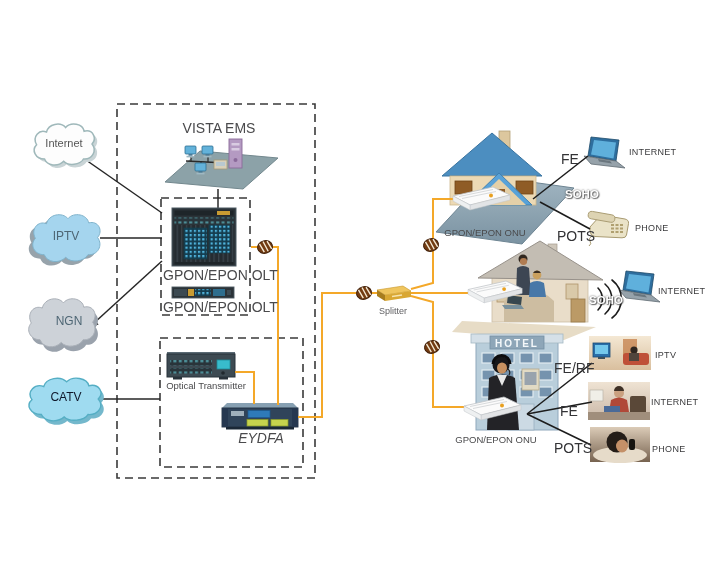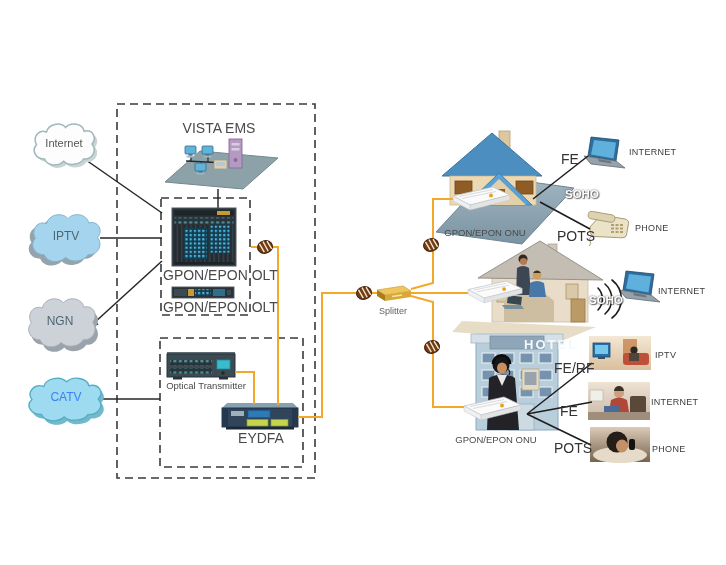--- a/index.html
+++ b/index.html
@@ -7,21 +7,21 @@
          font-family:"Liberation Sans",sans-serif;}
   #art{position:absolute;left:0;top:0;}
   .lbl{position:absolute;white-space:nowrap;color:#4a4a4c;font-size:9px;line-height:1.15;}
   .c{text-align:center;}
   .cloudlbl{font-size:12px;color:#4e6674;}
   .devlbl{font-size:14px;color:#4a4a4c;}
   .portlbl{font-size:14px;color:#333336;}
   .endlbl{font-size:9px;color:#3a3a3c;letter-spacing:.3px;}
   .soho{font-size:11.5px;font-weight:bold;color:#ffffff;
         text-shadow:0 0 2px rgba(40,40,40,.85),1px 1px 1px rgba(40,40,40,.6);margin-left:32px;}
-  .hotelsign{font-size:13px;font-weight:bold;color:#f4f8fa;letter-spacing:2px;margin-left:33px;}
+  .hotelsign{font-size:10px;font-weight:bold;color:#f4f8fa;letter-spacing:2px;}
 </style>
 </head>
 <body>
 
 <div id="stage">
 
 <svg id="art" width="726" height="565" viewBox="0 0 726 565">
   <defs>
     <path id="cloud" d="M22,52 C8,52 2,40 10,33 C3,22 14,12 25,16 C28,5 46,2 54,10 C62,2 80,5 82,15 C95,12 102,24 94,32 C102,41 94,53 81,52 C76,60 58,62 51,55 C42,63 26,61 22,52 Z" vector-effect="non-scaling-stroke"></path>
     <g id="spool">
@@ -314,28 +314,28 @@
     <line x1="392" y1="296.5" x2="402" y2="295" stroke="#f6e3ae" stroke-width="1.4"></line>
   </g>
 
   <use href="#onu" transform="translate(453,187)"></use>
   <use href="#onu" transform="translate(468,281) scale(0.95)"></use>
   <use href="#onu" transform="translate(464,397)"></use>
 </svg>
 
   <div class="lbl c" style="left:36px;top:137px;width:56px;font-size:11px;color:#555;">Internet</div>
   <div class="lbl c cloudlbl" style="left:38px;top:230px;width:56px;">IPTV</div>
-  <div class="lbl c cloudlbl" style="left:32px;top:315px;width:56px;">NGN</div>
-  <div class="lbl c cloudlbl" style="left:38px;top:391px;width:56px;color:#3b82f6;">CATV</div>
+  <div class="lbl c cloudlbl" style="left:41px;top:315px;width:56px;">NGN</div>
+  <div class="lbl c cloudlbl" style="left:38px;top:391px;width:56px;color:#0f172a;">CATV</div>
 
   <div class="lbl c devlbl" style="left:179px;top:120px;width:80px;">VISTA EMS</div>
   <div class="lbl c devlbl" style="left:163px;top:267px;width:86px;">GPON/EPON OLT</div>
   <div class="lbl c devlbl" style="left:163px;top:299px;width:86px;">GPON/EPON OLT</div>
   <div class="lbl c" style="left:158px;top:381px;width:96px;font-size:9.5px;">Optical Transmitter</div>
-  <div class="lbl c devlbl" style="left:235px;top:430px;width:52px;">EYDFA</div>
+  <div class="lbl c devlbl" style="left:235px;top:430px;width:52px;font-style:italic;">EYDFA</div>
   <div class="lbl c" style="left:368px;top:270px;width:50px;color:#5f5f62;margin-top:36px;">Splitter</div>
 
   <div class="lbl c" style="left:441px;top:228px;width:88px;font-size:9.5px;">GPON/EPON ONU</div>
   <div class="lbl soho" style="left:533px;top:188px;">SOHO</div>
   <div class="lbl portlbl" style="left:561px;top:151px;">FE</div>
   <div class="lbl endlbl" style="left:629px;top:147px;">INTERNET</div>
   <div class="lbl portlbl" style="left:557px;top:228px;">POTS</div>
   <div class="lbl endlbl" style="left:635px;top:223px;">PHONE</div>
 
   <div class="lbl soho" style="left:557px;top:294px;">SOHO</div>

